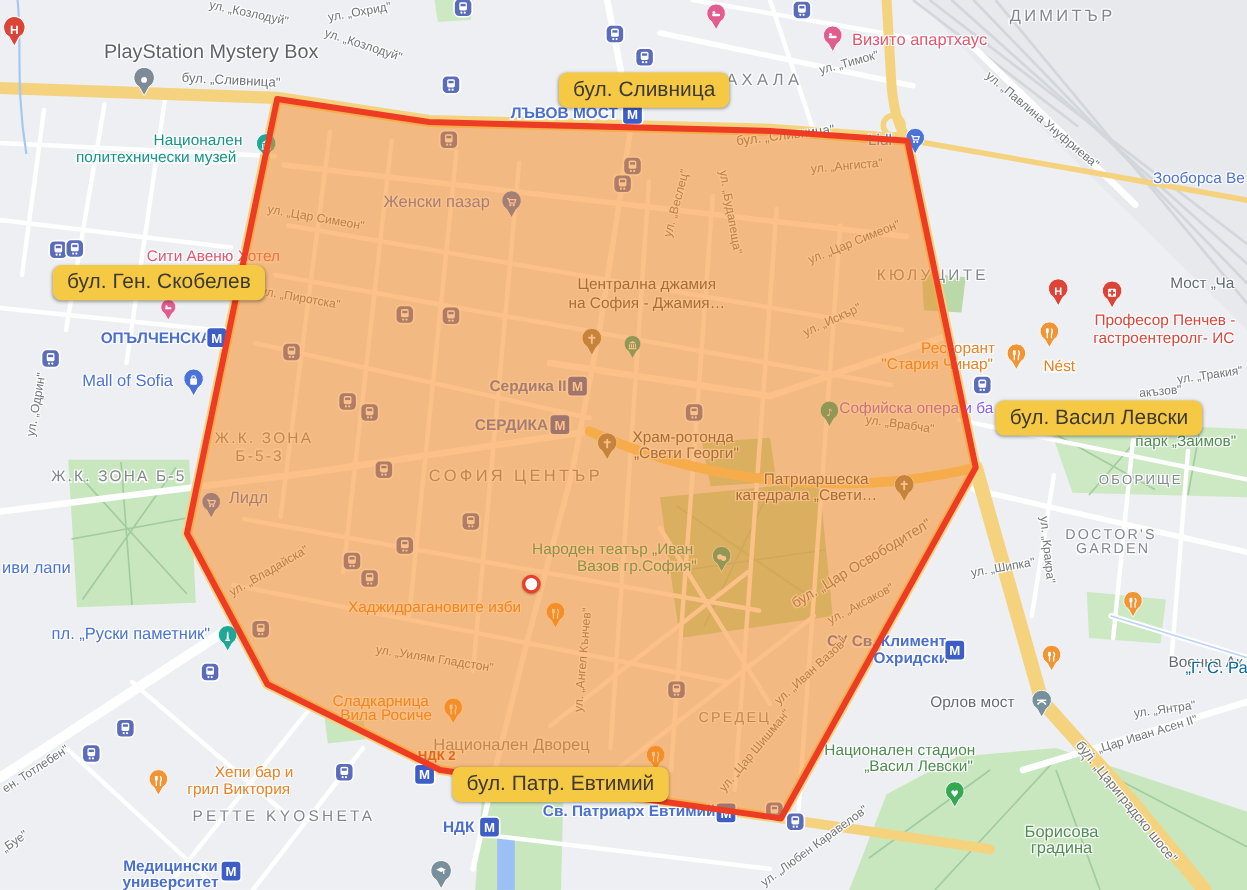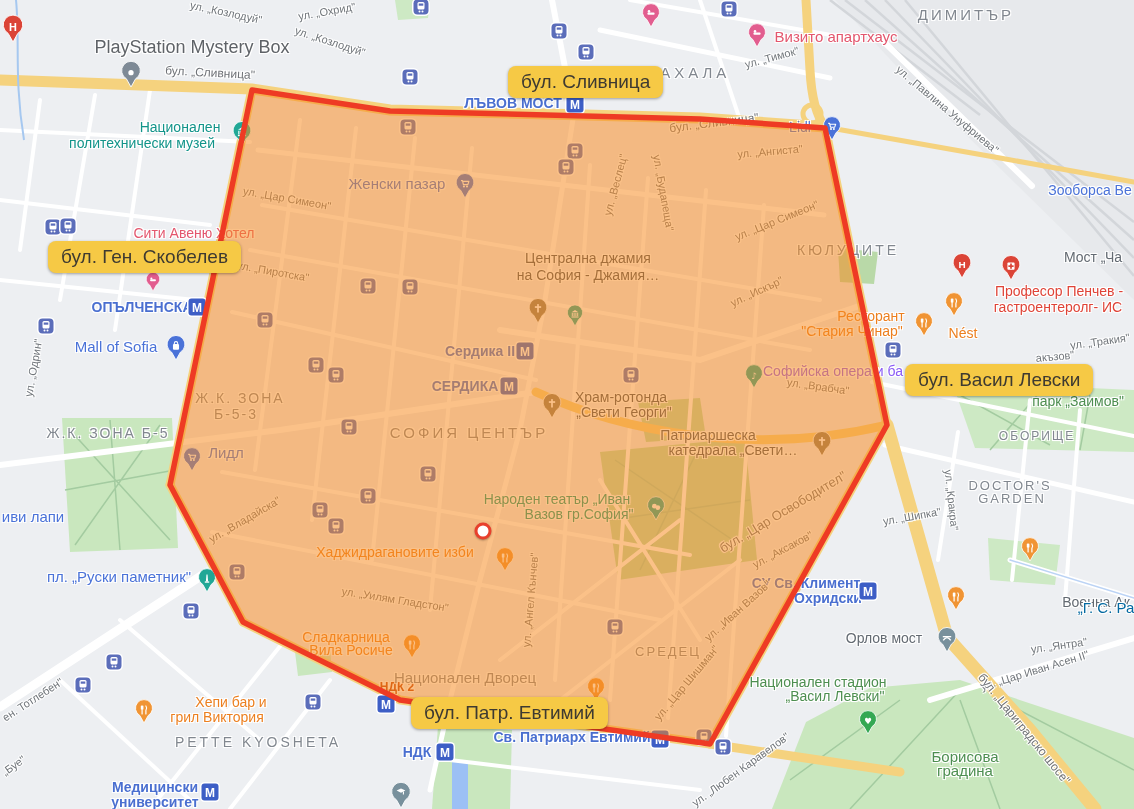--- a/index.html
+++ b/index.html
@@ -301,34 +301,34 @@
       <div class="lbl" style="left: 142px; top: 143px; color: rgb(18, 148, 138); font-size: 14px; transform: translate(-50%, -50%) rotate(0deg);">политехнически музей</div>
       <div class="lbl" style="left: 194px; top: 233px; color: rgb(227, 86, 109); font-size: 14px; transform: translate(-50%, -50%) rotate(0deg); text-align: center;">Сити Авеню Хотел</div>
       <div class="lbl" style="left: 116px; top: 347px; color: rgb(74, 114, 216); font-size: 15px; transform: translate(-50%, -50%) rotate(0deg);">Mall of Sofia</div>
       <div class="lbl" style="left: 397px; top: 184px; color: rgb(74, 114, 216); font-size: 15px; transform: translate(-50%, -50%) rotate(0deg);">Женски пазар</div>
       <div class="lbl" style="left: 588px; top: 258px; color: rgb(71, 80, 89); font-size: 14px; transform: translate(-50%, -50%) rotate(0deg);">Централна джамия</div>
       <div class="lbl" style="left: 588px; top: 275px; color: rgb(71, 80, 89); font-size: 14px; transform: translate(-50%, -50%) rotate(0deg);">на София - Джамия…</div>
       <div class="lbl" style="left: 621px; top: 397px; color: rgb(71, 80, 89); font-size: 14px; transform: translate(-50%, -50%) rotate(0deg);">Храм-ротонда</div>
       <div class="lbl" style="left: 624px; top: 412px; color: rgb(71, 80, 89); font-size: 14px; transform: translate(-50%, -50%) rotate(0deg);">„Свети Георги"</div>
       <div class="lbl" style="left: 557px; top: 499px; color: rgb(18, 154, 127); font-size: 14px; transform: translate(-50%, -50%) rotate(0deg);">Народен театър „Иван</div>
       <div class="lbl" style="left: 579px; top: 514px; color: rgb(18, 154, 127); font-size: 14px; transform: translate(-50%, -50%) rotate(0deg);">Вазов гр.София"</div>
-      <div class="lbl" style="left: 708px; top: 435px; color: rgb(71, 80, 89); font-size: 14px; transform: translate(-50%, -50%) rotate(0deg);">Патриаршеска</div>
+      <div class="lbl" style="left: 742px; top: 435px; color: rgb(71, 80, 89); font-size: 14px; transform: translate(-50%, -50%) rotate(0deg);">Патриаршеска</div>
       <div class="lbl" style="left: 733px; top: 450px; color: rgb(71, 80, 89); font-size: 14px; transform: translate(-50%, -50%) rotate(0deg);">катедрала „Свети…</div>
       <div class="lbl" style="left: 833px; top: 371px; color: #8b5cf6; font-size: 14px; transform: translate(-50%, -50%) rotate(0deg);">Софийска опера и ба</div>
       <div class="lbl" style="left: 395px; top: 552px; color: rgb(236, 127, 31); font-size: 14px; transform: translate(-50%, -50%) rotate(0deg);">Хаджидрагановите изби</div>
       <div class="lbl" style="left: 346px; top: 637px; color: rgb(236, 127, 31); font-size: 14px; transform: translate(-50%, -50%) rotate(0deg);">Сладкарница</div>
       <div class="lbl" style="left: 351px; top: 650px; color: rgb(236, 127, 31); font-size: 14px; transform: translate(-50%, -50%) rotate(0deg);">Вила Росиче</div>
       <div class="lbl" style="left: 203px; top: 702px; color: rgb(236, 127, 31); font-size: 14px; transform: translate(-50%, -50%) rotate(0deg); margin-left: 28px;">Хепи бар и</div>
       <div class="lbl" style="left: 217px; top: 717px; color: rgb(236, 127, 31); font-size: 14px; transform: translate(-50%, -50%) rotate(0deg);">грил Виктория</div>
       <div class="lbl" style="left: 226px; top: 453px; color: rgb(74, 114, 216); font-size: 15px; transform: translate(-50%, -50%) rotate(0deg);">Лидл</div>
       <div class="lbl" style="left: 800px; top: 127px; color: rgb(74, 114, 216); font-size: 14px; transform: translate(-50%, -50%) rotate(0deg);">Lidl</div>
       <div class="lbl" style="left: 33px; top: 517px; color: rgb(74, 114, 216); font-size: 15px; transform: translate(-50%, -50%) rotate(0deg);">иви лапи</div>
       <div class="lbl" style="left: 119px; top: 577px; color: rgb(74, 114, 216); font-size: 15px; transform: translate(-50%, -50%) rotate(0deg);">пл. „Руски паметник"</div>
       <div class="lbl" style="left: 836px; top: 37px; color: rgb(227, 86, 109); font-size: 15px; transform: translate(-50%, -50%) rotate(0deg);">Визито апартхаус</div>
-      <div class="lbl" style="left: 1090px; top: 162px; color: rgb(74, 114, 216); font-size: 14px; transform: translate(-50%, -50%) rotate(0deg); margin-top: 28px;">Зооборса Ве</div>
+      <div class="lbl" style="left: 1090px; top: 162px; color: rgb(74, 114, 216); font-size: 14px; transform: translate(-50%, -50%) rotate(0deg);">Зооборса Ве</div>
       <div class="lbl" style="left: 1059px; top: 291px; color: rgb(223, 67, 55); font-size: 14px; transform: translate(-50%, -50%) rotate(0deg);">Професор Пенчев -</div>
       <div class="lbl" style="left: 1058px; top: 307px; color: rgb(223, 67, 55); font-size: 14px; transform: translate(-50%, -50%) rotate(0deg);">гастроентеролг- ИС</div>
       <div class="lbl" style="left: 963px; top: 333px; color: rgb(236, 127, 31); font-size: 14px; transform: translate(-50%, -50%) rotate(0deg);">Nést</div>
       <div class="lbl" style="left: 1093px; top: 257px; color: rgb(99, 106, 114); font-size: 14px; transform: translate(-50%, -50%) rotate(0deg);">Мост „Ча</div>
       <div class="lbl" style="left: 871px; top: 316px; color: rgb(236, 127, 31); font-size: 14px; transform: translate(-50%, -50%) rotate(0deg);">Ресторант</div>
       <div class="lbl" style="left: 852px; top: 331px; color: rgb(236, 127, 31); font-size: 14px; transform: translate(-50%, -50%) rotate(0deg);">"Стария Чинар"</div>
       <div class="lbl" style="left: 884px; top: 638px; color: rgb(99, 106, 114); font-size: 14px; transform: translate(-50%, -50%) rotate(0deg);">Орлов мост</div>
       <div class="lbl" style="left: 818px; top: 682px; color: rgb(77, 142, 80); font-size: 14px; transform: translate(-50%, -50%) rotate(0deg);">Национален стадион</div>
       <div class="lbl" style="left: 835px; top: 696px; color: rgb(77, 142, 80); font-size: 14px; transform: translate(-50%, -50%) rotate(0deg);">„Васил Левски"</div>
       <div class="lbl" style="left: 965px; top: 757px; color: rgb(77, 142, 80); font-size: 15px; transform: translate(-50%, -50%) rotate(0deg);">Борисова</div>

